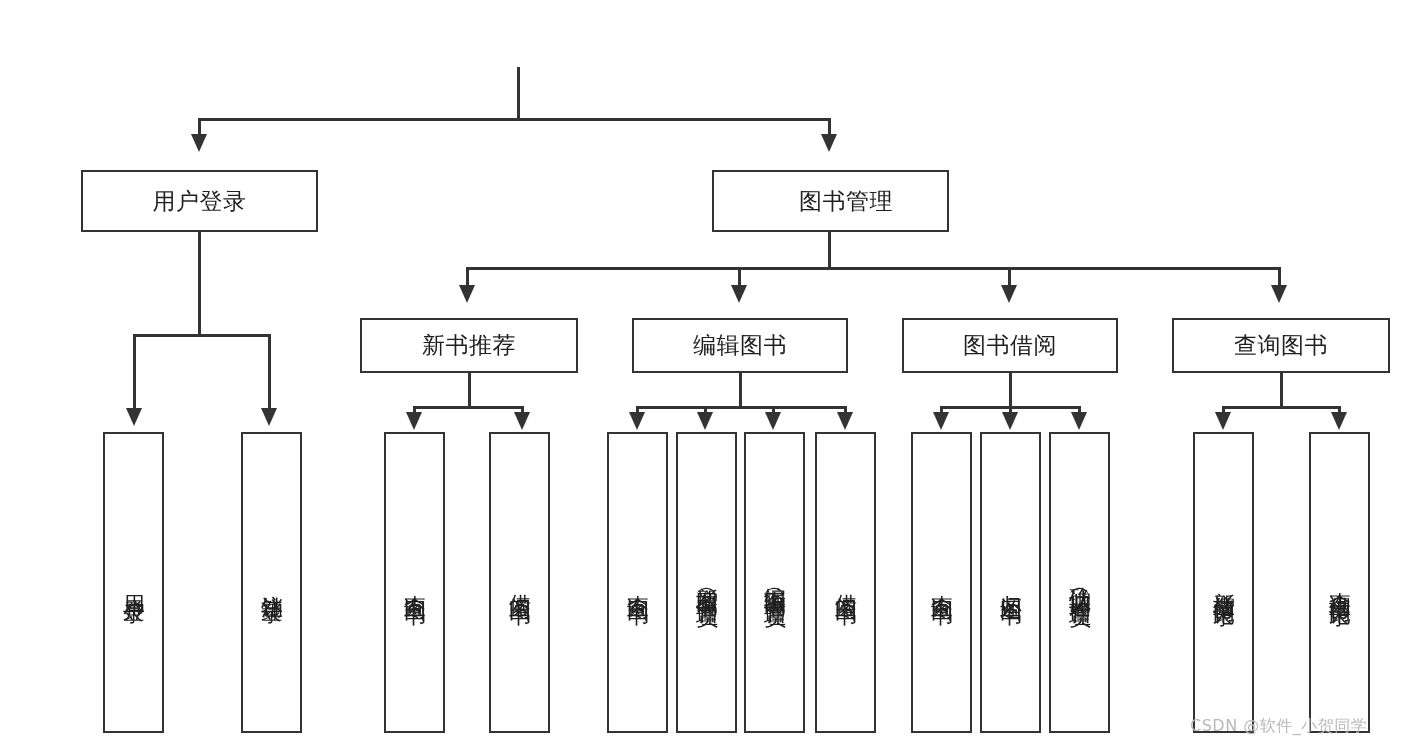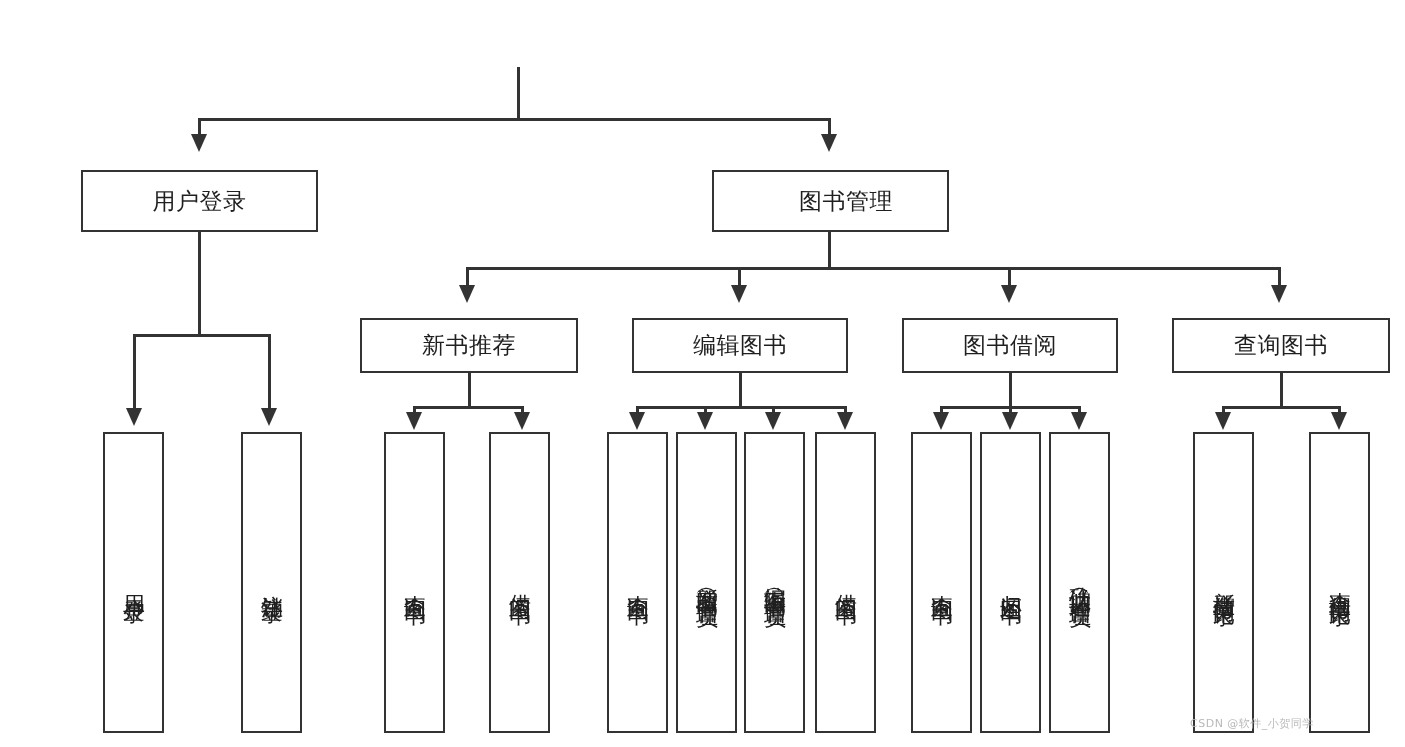--- a/index.html
+++ b/index.html
@@ -67,21 +67,21 @@
     position: absolute;
     width: 0;
     height: 0;
     border-left: 8px solid transparent;
     border-right: 8px solid transparent;
     border-top: 18px solid #333333;
   }
   
   .watermark {
     position: absolute;
-    font-size: 11px;
+    font-size: 16px;
     color: #b9b9b9;
     white-space: nowrap;
     letter-spacing: 0.5px;
     font-family: "DejaVu Sans", "Liberation Sans", sans-serif;
   }
 </style>
 </head>
 <body>
 
 <div id="canvas">

